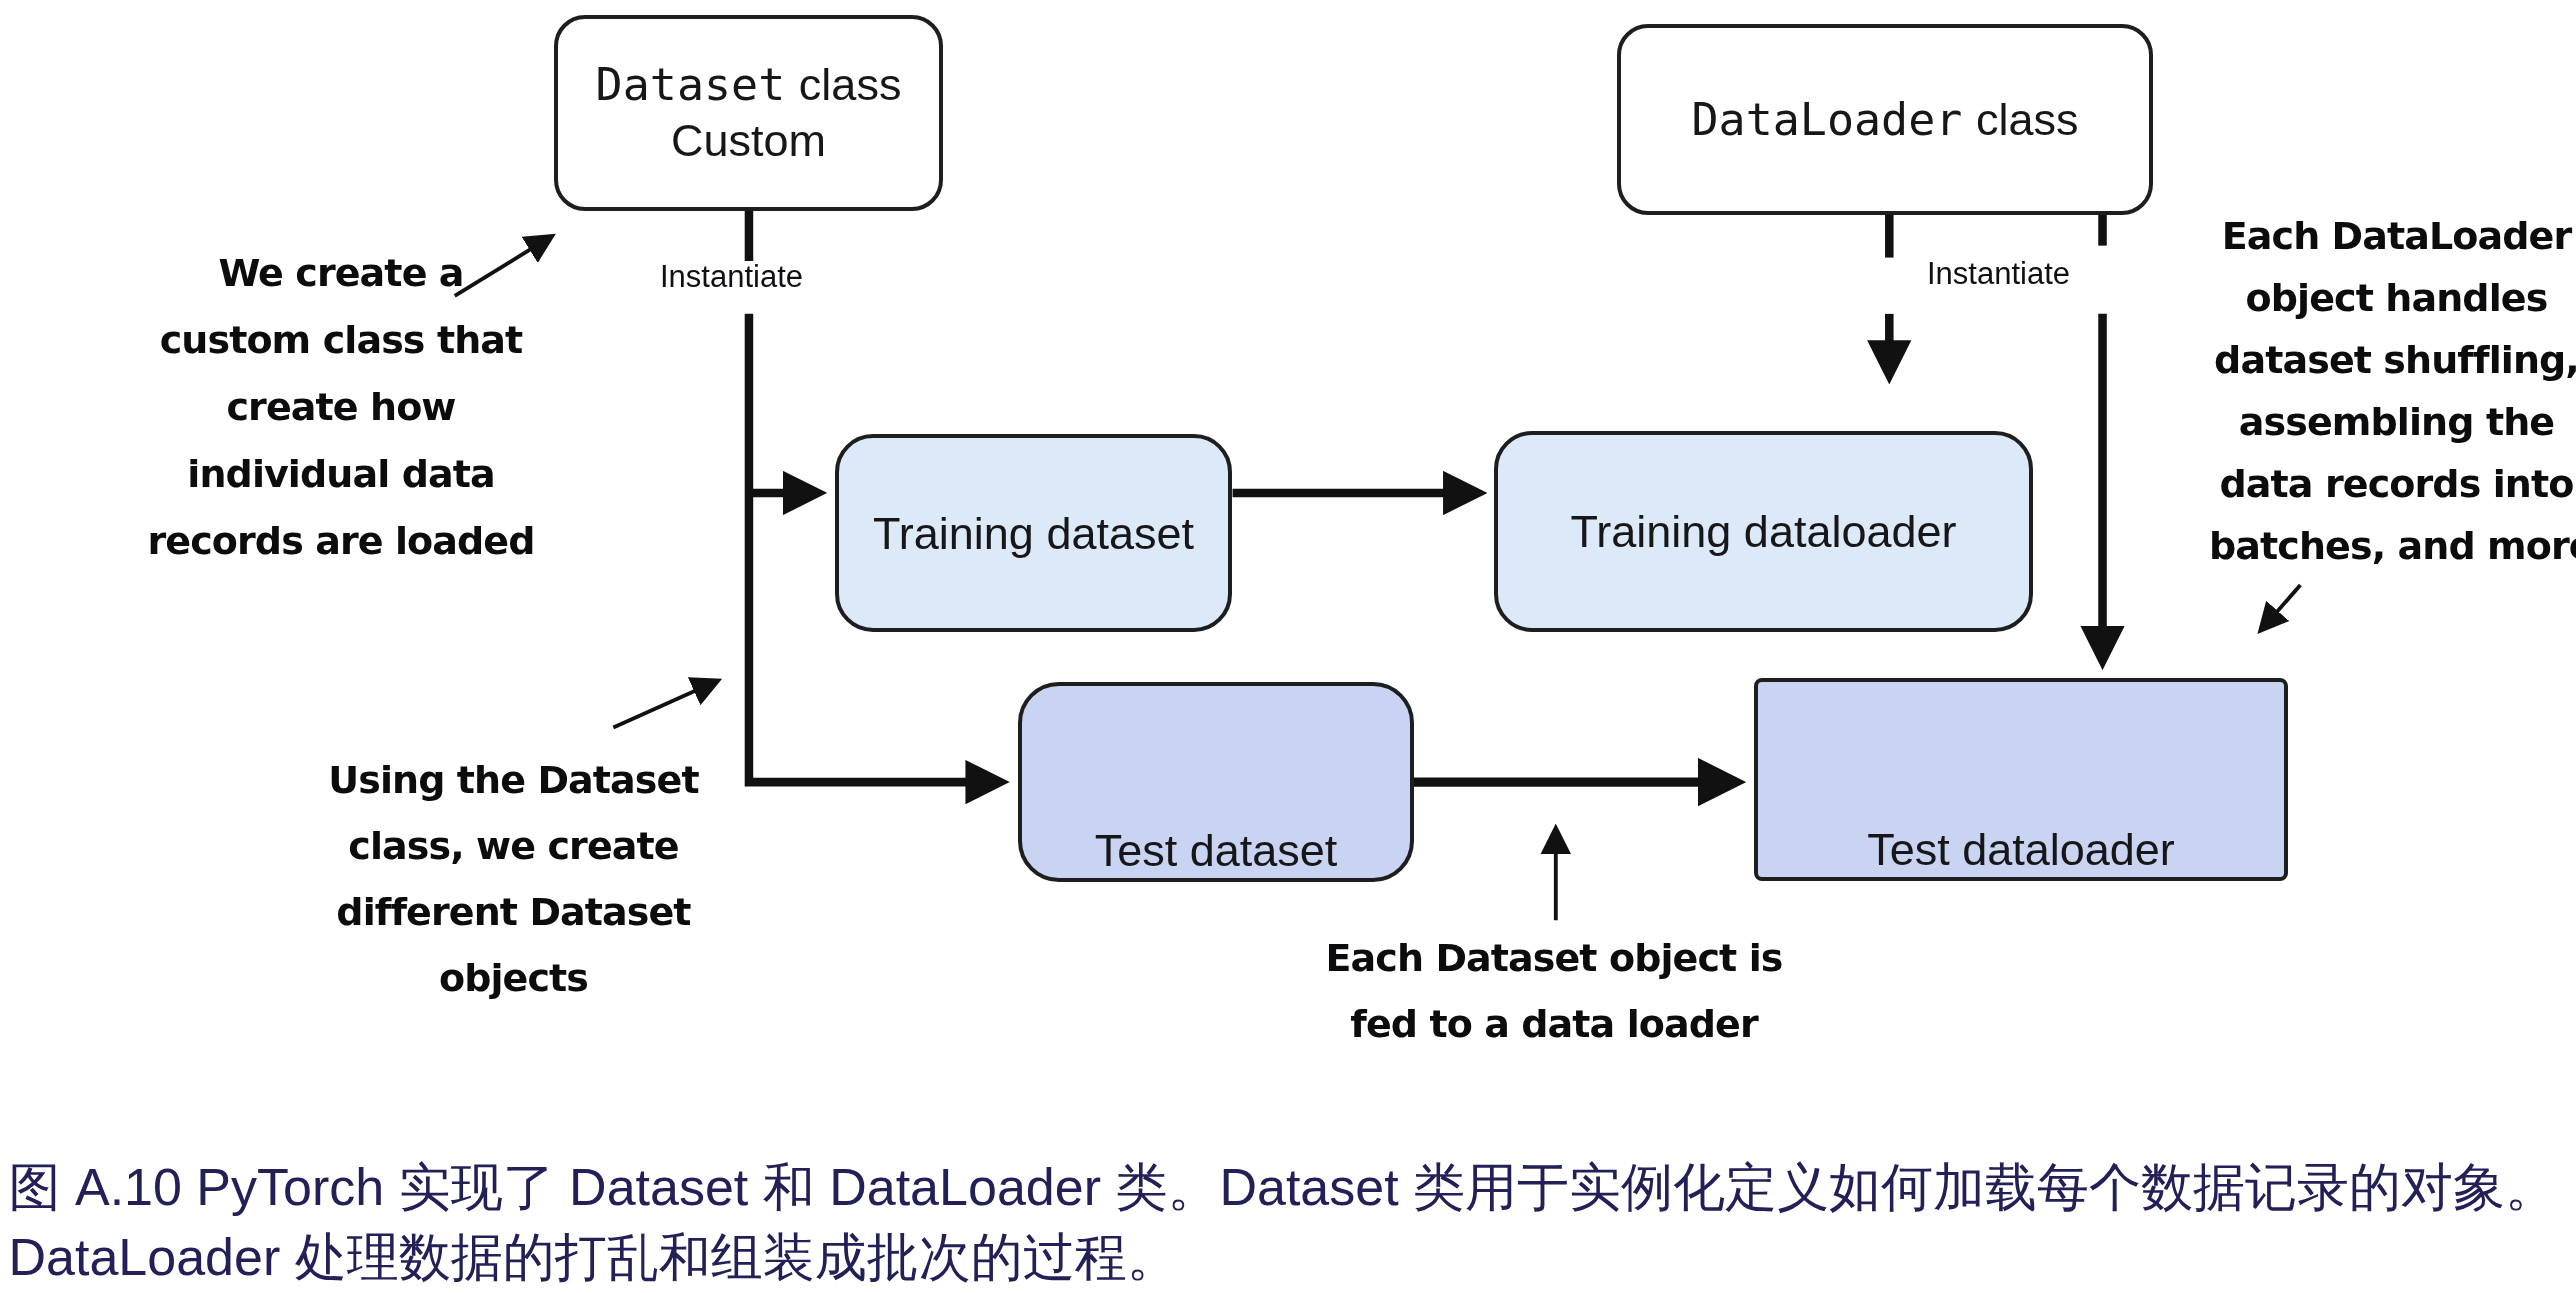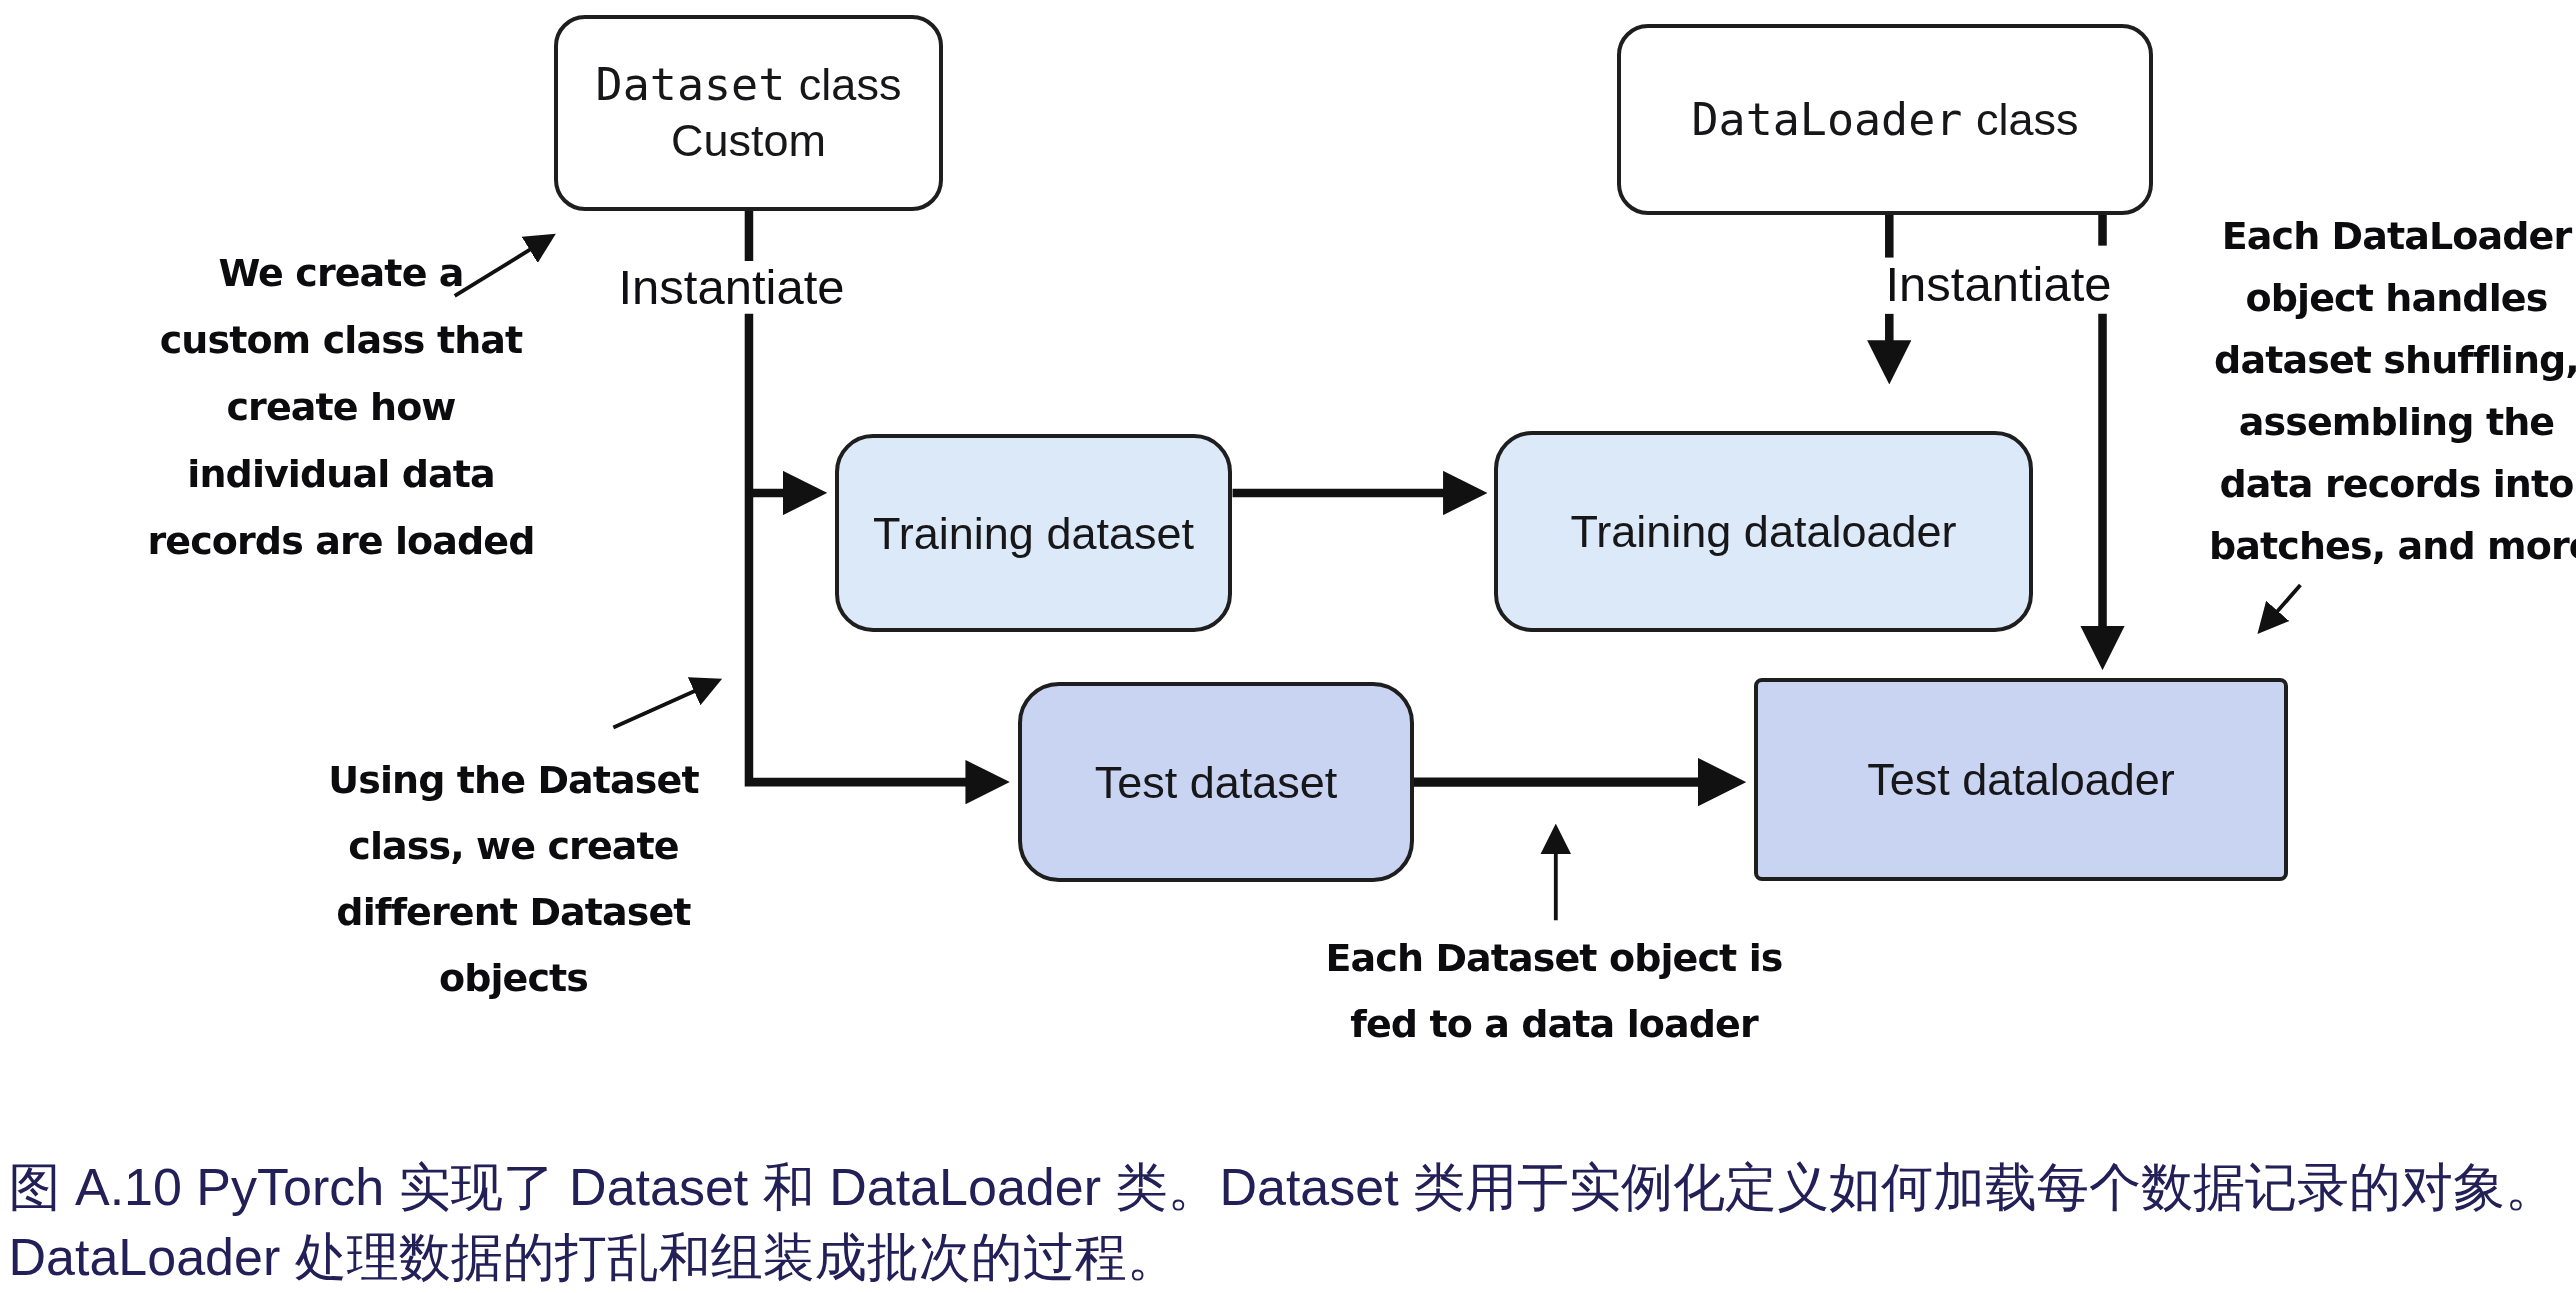--- a/index.html
+++ b/index.html
@@ -9,26 +9,26 @@
   .layer { position:absolute; left:0; top:0; }
 
   .connector { stroke: var(--line-color,#111); fill:none; }
   .ah-fill { fill: var(--line-color,#111); stroke:none; }
 
   .box { position:absolute; box-sizing:border-box; background:#fff;
          border:4.3px solid var(--box-border,#1e1e1e);
          display:flex; align-items:center; justify-content:center;
          text-align:center; color:#17171a; }
   .fill-training { background: var(--training-fill,#dce9f8); margin-top: 40px; }
-  .fill-test     { background: var(--test-fill,#c9d3f2); }
+  .fill-test     { background: var(--test-fill,#c9d3f2); align-items: flex-end; }
   .box-label { font-size:45px; line-height:55px; }
   .code { font-family:"DejaVu Sans Mono", monospace; }
   .suffix { margin-left:13.6px; }
 
-  .edge-label { position:absolute; font-size:49px; color:#101014;
+  .edge-label { position:absolute; font-size:31px; color:#101014;
                 text-align:center; white-space:nowrap; }
 
   .note { position:absolute; font-family:"DejaVu Sans", sans-serif;
           font-weight:bold; font-size:38px; letter-spacing:-0.9px;
           text-align:center; color:#0c0c0e; }
   .note div { white-space:nowrap; }
 
   .caption { position:absolute; font-size:52px; line-height:70px;
              color: var(--caption-text,#232058); }
   .caption div { white-space:nowrap; }

